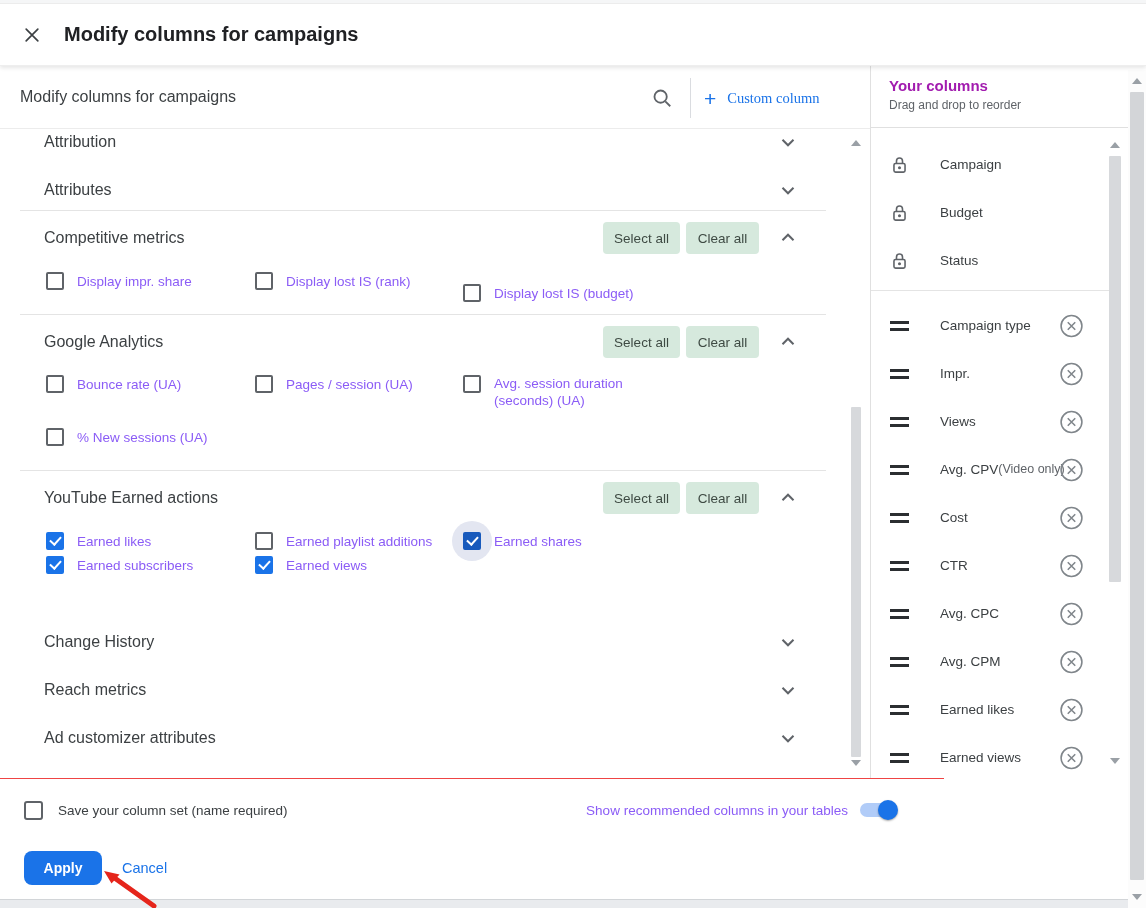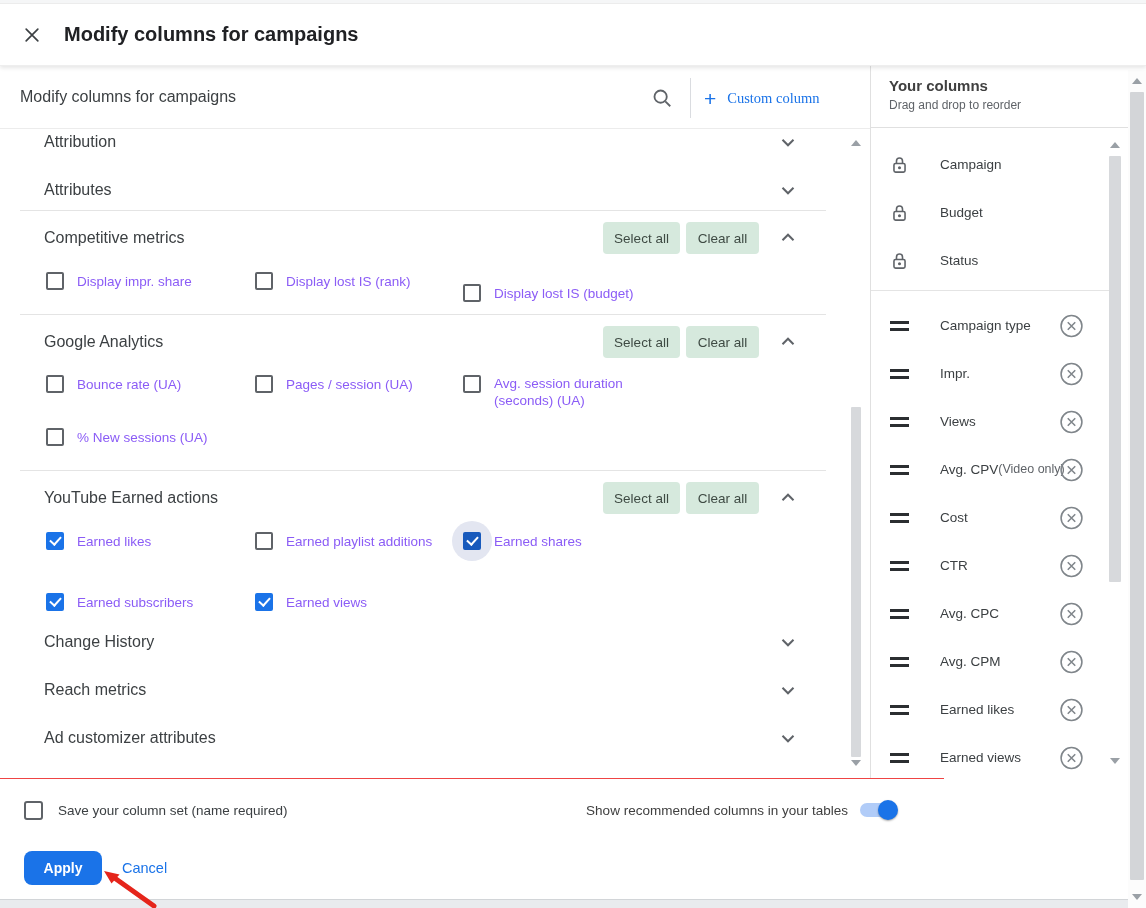--- a/index.html
+++ b/index.html
@@ -64,40 +64,40 @@
   .side-sb .sb-arrow.down { position:absolute; bottom:12px; }
 
   .page-sb { left:1128px; top:70px; width:18px; height:838px; background:#fcfcfc; z-index:5; }
   .page-sb .sb-arrow.up { position:absolute; top:8px; }
   .page-sb .sb-thumb { top:22px; height:788px; width:14px; left:2px; background:#d3d5d8; }
   .page-sb .sb-arrow.down { position:absolute; bottom:8px; }
 
   
   .sidebar { position:absolute; left:870px; top:66px; width:258px; height:712px; border-left:1px solid #e0e0e0; background:#fff; }
   .sidebar-header { position:relative; height:62px; border-bottom:1px solid #e0e0e0; padding:11px 0 0 18px; }
-  .sidebar-header .sh-title { font-size:15px; font-weight:700; color:#404040; }
+  .sidebar-header .sh-title { font-size:15px; font-weight:700; color:#a21caf; }
   .sidebar-header .sh-sub { margin-top:4px; font-size:12px; color:#5f6368; }
   .collist { position:relative; width:238px; height:650px; }
   .srow { position:absolute; left:0; width:238px; height:48px; display:flex; align-items:center; padding-left:19px; gap:31px; }
   .srow .slabel { font-size:13.5px; color:#3c4043; line-height:16px; }
   .srow .ssub { font-size:12.5px; color:#5f6368; line-height:15px; }
   .lock-ico { flex:none; width:19px; height:20px; }
   .drag-handle { flex:none; width:19px; height:10px; cursor:grab; position:relative; }
   .drag-handle::before, .drag-handle::after { content:""; position:absolute; left:0; width:19px; height:2.6px; background:#2b2e31; }
   .drag-handle::before { top:0; } .drag-handle::after { top:7px; }
   .remove-btn { position:absolute; left:188px; top:50%; transform:translateY(-50%); width:25px; height:25px; }
   .sdivider { position:absolute; left:0; width:238px; height:1px; background:#e4e4e4; }
 
   
   .footer { position:absolute; left:0; top:778px; width:944px; height:121px; background:#fff; border-top:1px solid #ef4444; z-index:4;padding-left:28px; }
   .save-row { position:absolute; left:24px; top:17px; height:28px; display:flex; align-items:center; gap:15px; }
   .save-cb { flex:none; width:19px; height:19px; border:2px solid #5f6368; border-radius:3px; background:#fff; cursor:pointer; }
   .save-row .cblabel { font-size:13.5px; color:#3c4043; }
   .toggle-row { position:absolute; right:46px; top:17px; height:28px; display:flex; align-items:center; gap:12px; }
-  .toggle-row .tlabel { font-size:13.5px; color:#404040; }
+  .toggle-row .tlabel { font-size:13.5px; color:#8b5cf6; }
   .toggle { position:relative; width:38px; height:20px; cursor:pointer; }
   .toggle-track { position:absolute; left:0; top:3px; width:35px; height:14px; border-radius:7px; background:#b1ccf8; }
   .toggle-knob { position:absolute; right:0; top:0; width:20px; height:20px; border-radius:50%; background:#1a73e8; box-shadow:0 1px 2px rgba(0,0,0,.35); }
   .apply-btn { position:absolute; left:24px; top:72px; width:78px; height:34px; border:none; border-radius:8px;
                background:#1a73e8; color:#ffffff; font-size:14px; font-weight:700; font-family:inherit; cursor:pointer; }
   .cancel-btn { position:absolute; left:122px; top:72px; height:34px; background:none; border:none; color:#1a73e8;
                 font-size:14.5px; font-family:inherit; cursor:pointer; }
   .annotation-arrow { position:absolute; left:94px; top:864px; z-index:8; pointer-events:none; }
   .bottom-strip { position:absolute; left:0; top:899px; width:1146px; height:9px; background:#e9ebee; border-top:1px solid #d2d5d8; }
 </style>
@@ -238,21 +238,21 @@
         <span class="cblabel">Earned playlist additions</span>
       </div>
       <div class="cell" style="left:463px;top:0;height:36px;">
         <span class="halo">
             <span class="cb checked"></span>
           </span>
         <span class="cblabel">Earned shares</span>
       </div>
     </div>
 
-    <div class="crow" style="top:454px;height:36px;">
+    <div class="crow" style="top:417px;height:36px;">
       <div class="cell" style="left:46px;top:0;height:36px;">
         <span class="cb checked"></span>
         <span class="cblabel">Earned subscribers</span>
       </div>
       <div class="cell" style="left:255px;top:0;height:36px;">
         <span class="cb checked"></span>
         <span class="cblabel">Earned views</span>
       </div>
     </div>
 

